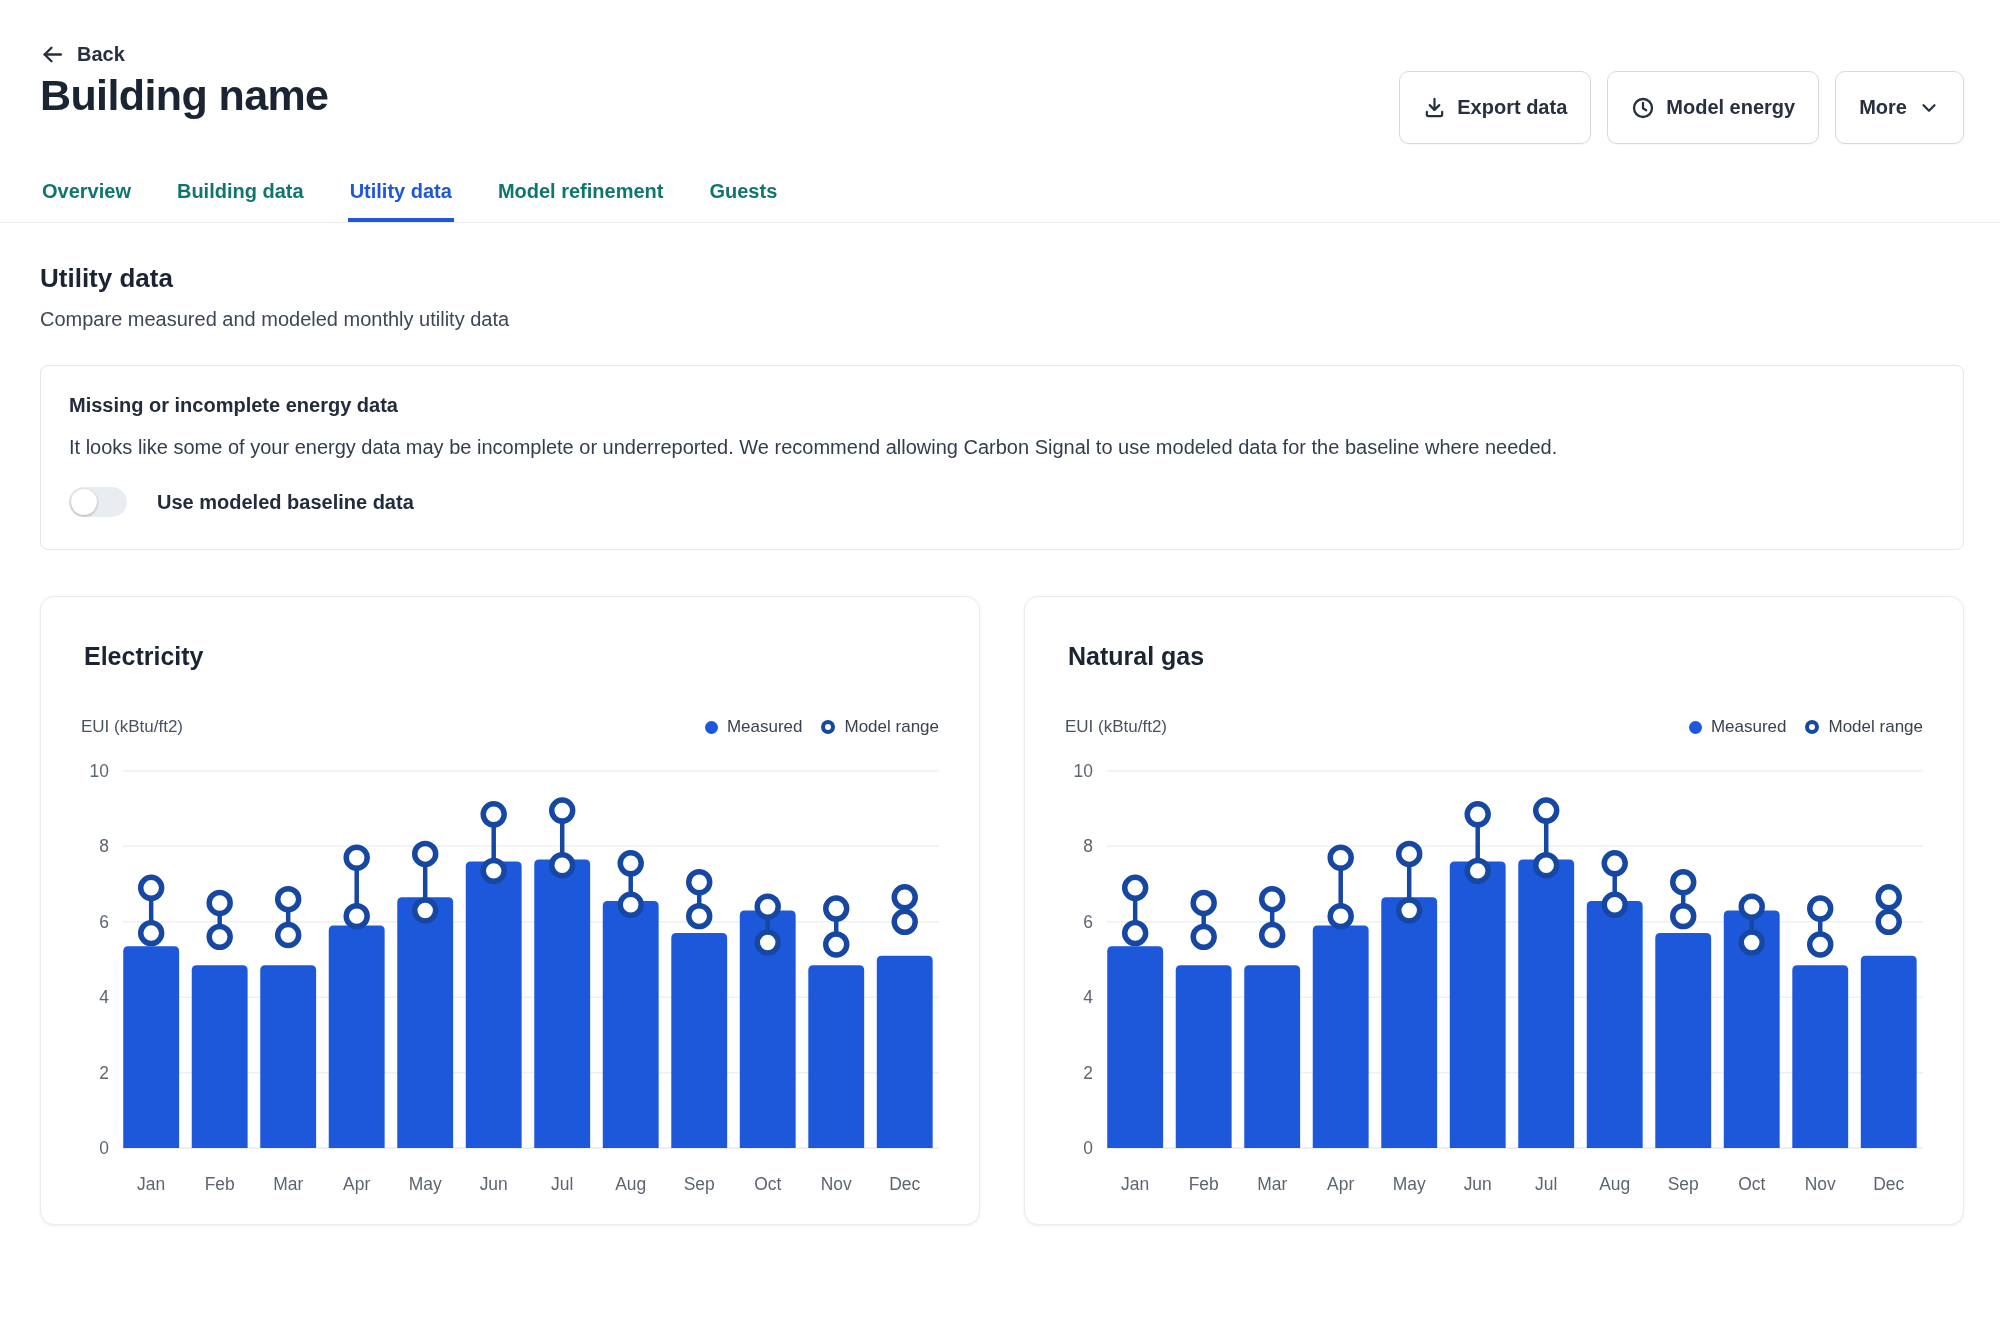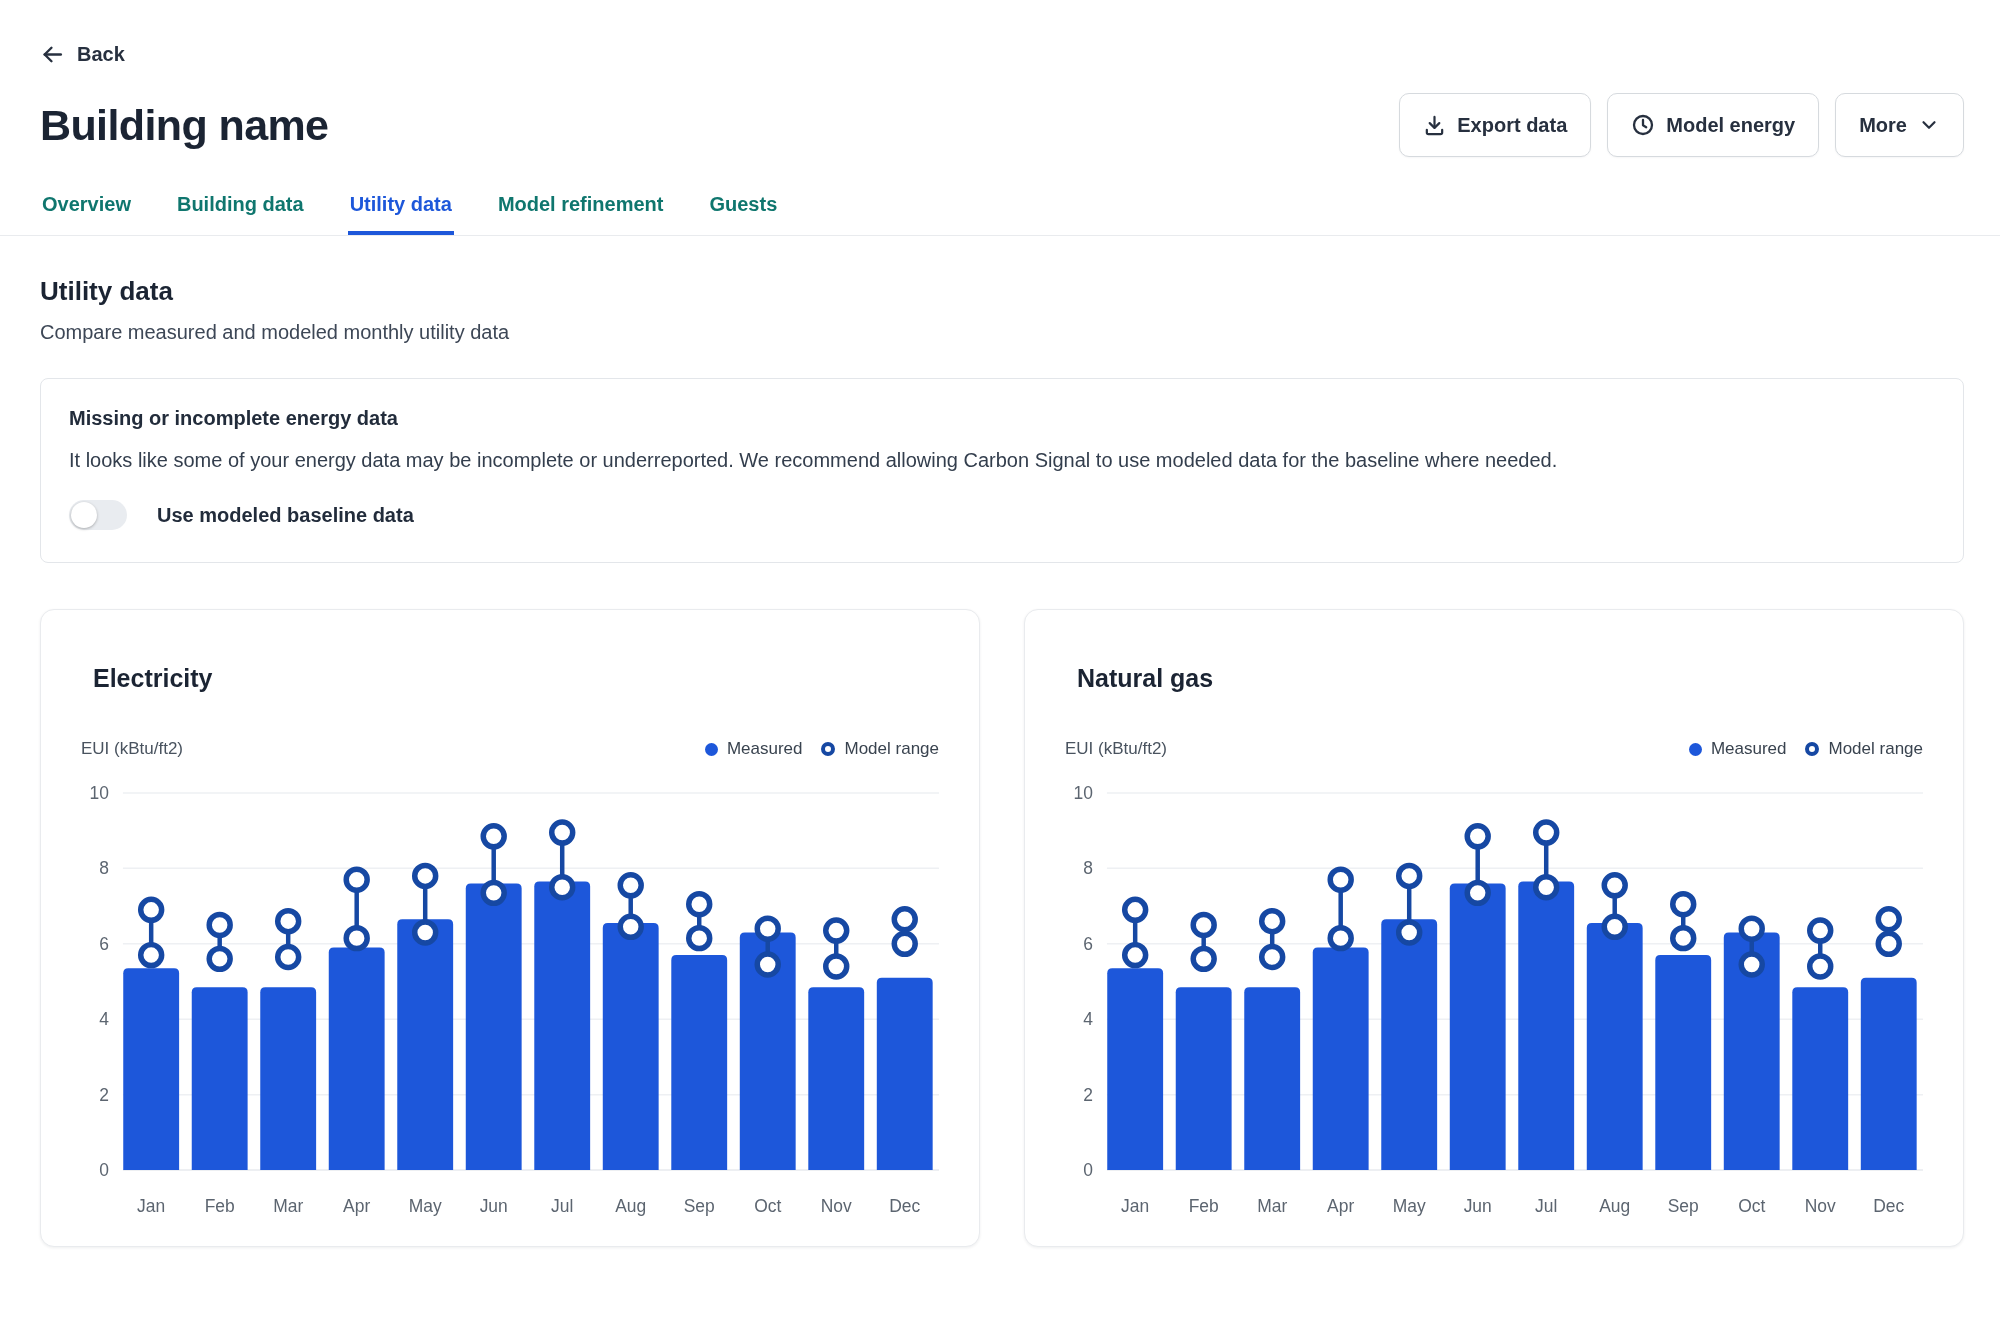--- a/index.html
+++ b/index.html
@@ -15,26 +15,26 @@
 
   
   .back {
     display: inline-flex; align-items: center; gap: 12px;
     font-size: 20px; font-weight: 700; color: #27303f;
     cursor: pointer; text-decoration: none; justify-content: center;
   }
   .back svg { display: block; }
 
   
-  .header-row { display: flex; align-items: center; justify-content: space-between; margin-top: 22px; }
+  .header-row { display: flex; align-items: flex-start; justify-content: space-between; }
   .page-title { margin: 0; font-size: 43px; font-weight: 700; letter-spacing: -0.6px; color: #1b2433; }
   .actions { display: flex; gap: 16px; }
   .btn {
     display: inline-flex; align-items: center; gap: 11px;
-    height: 64px; padding: 0 23px;
+    height: 73px; padding: 0 23px;
     background: #fff; border: 1px solid #d6dade; border-radius: 10px;
     font-family: inherit; font-size: 20px; font-weight: 700; color: #27303f;
     cursor: pointer; box-shadow: 0 1px 2px rgba(16,24,40,0.04);
   }
   .btn svg { display: block; }
 
   
   .tabs {
     display: flex; gap: 42px;
     margin: 30px -36px 0 -40px; padding: 0 36px 0 40px;
@@ -69,21 +69,21 @@
   }
   .toggle-label { font-size: 20px; font-weight: 600; color: #222c3b; }
 
   
   .cards { display: flex; gap: 44px; margin-top: 46px; }
   .card {
     flex: 1 1 0; border: 1px solid #e9ebee; border-radius: 14px;
     padding: 42px 40px 28px; background: #fff;
     box-shadow: 0 1px 3px rgba(16,24,40,0.07);
   }
-  .card-title { margin: 12px; font-size: 25px; font-weight: 700; color: #1b2433; }
+  .card-title { margin: 3px; font-size: 25px; font-weight: 700; color: #1b2433; }
   .chart-head { display: flex; justify-content: space-between; align-items: center; margin-top: 46px; }
   .ylabel { font-size: 17px; color: #49535f; }
   .legend { display: flex; align-items: center; gap: 19px; font-size: 17px; color: #39434f; }
   .legend-item { display: inline-flex; align-items: center; gap: 9px; }
   .dot { width: 13px; height: 13px; border-radius: 50%; background: #1d57da; }
   .ring { width: 14px; height: 14px; border-radius: 50%; border: 4px solid #1648a3; background: #fff; }
   svg.chart { display: block; width: 100%; margin-top: 8px; }
 </style>
 </head>
 <body>

